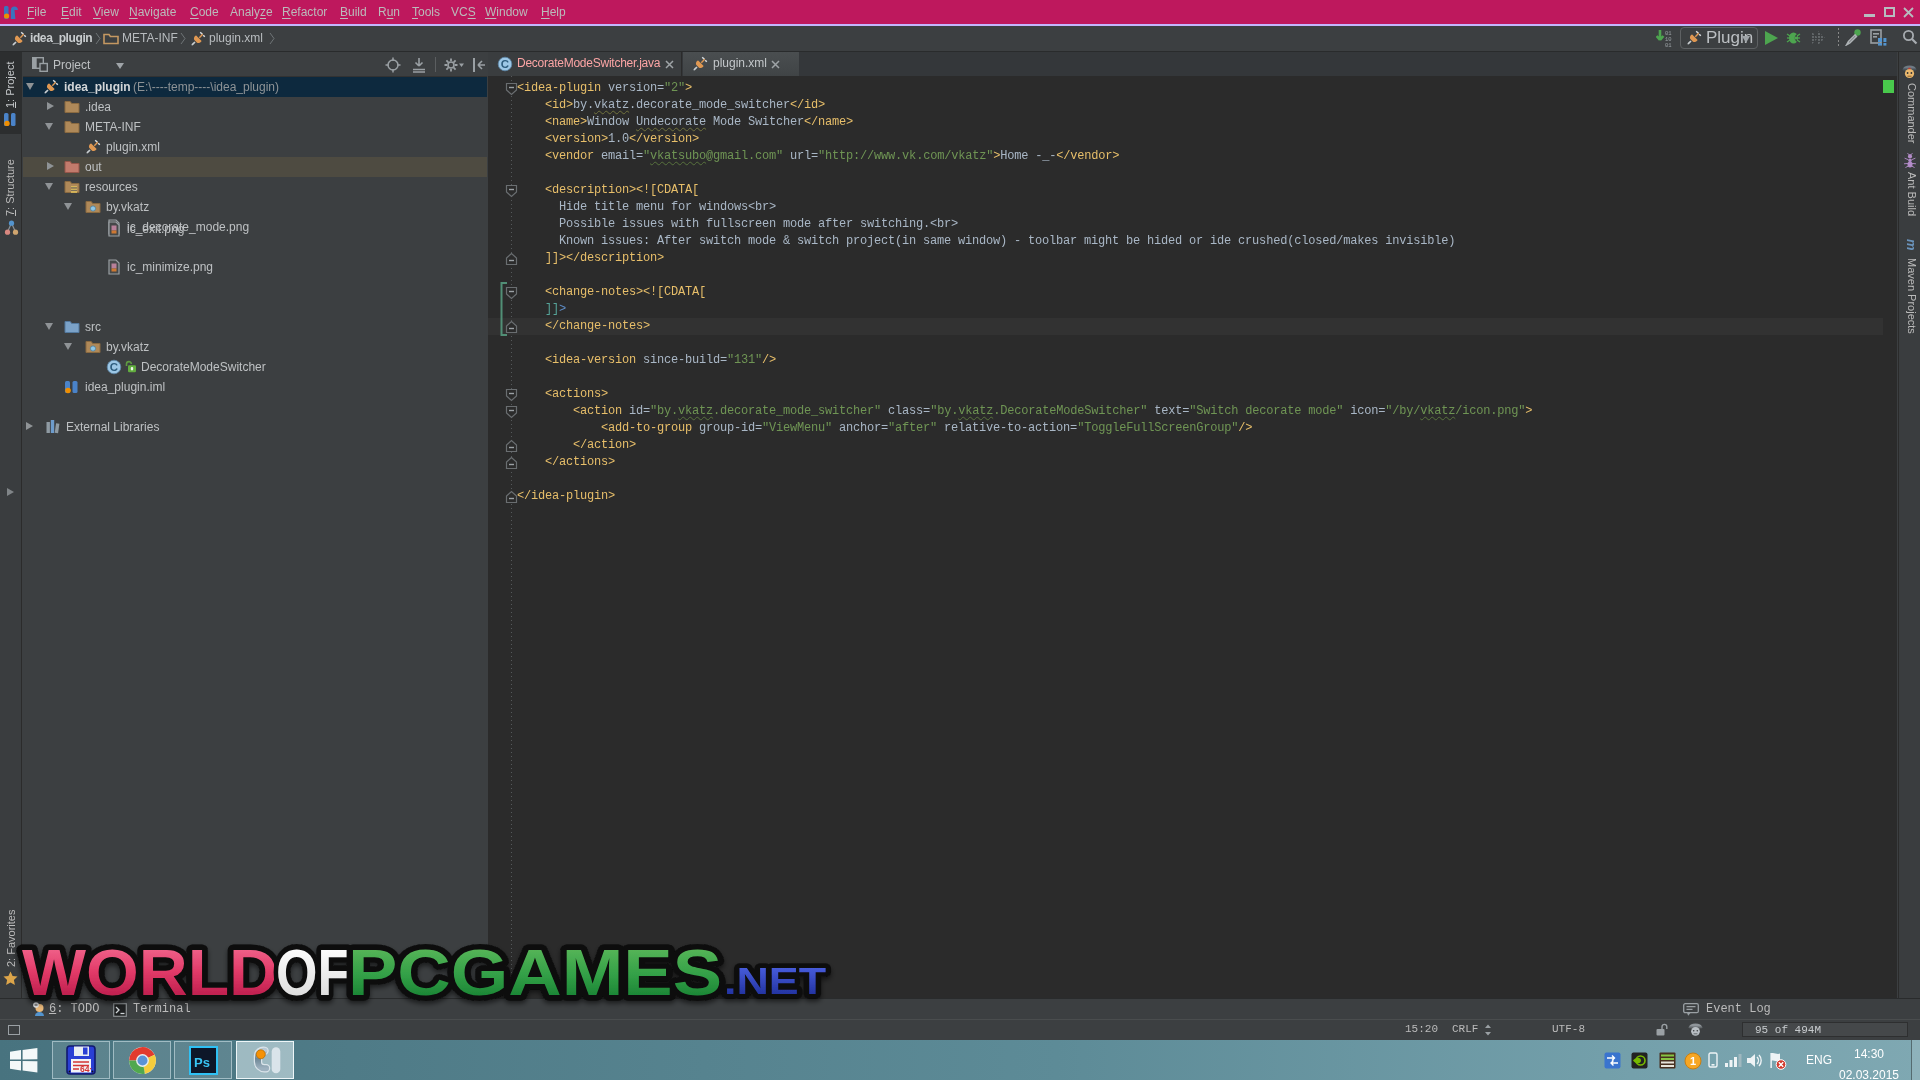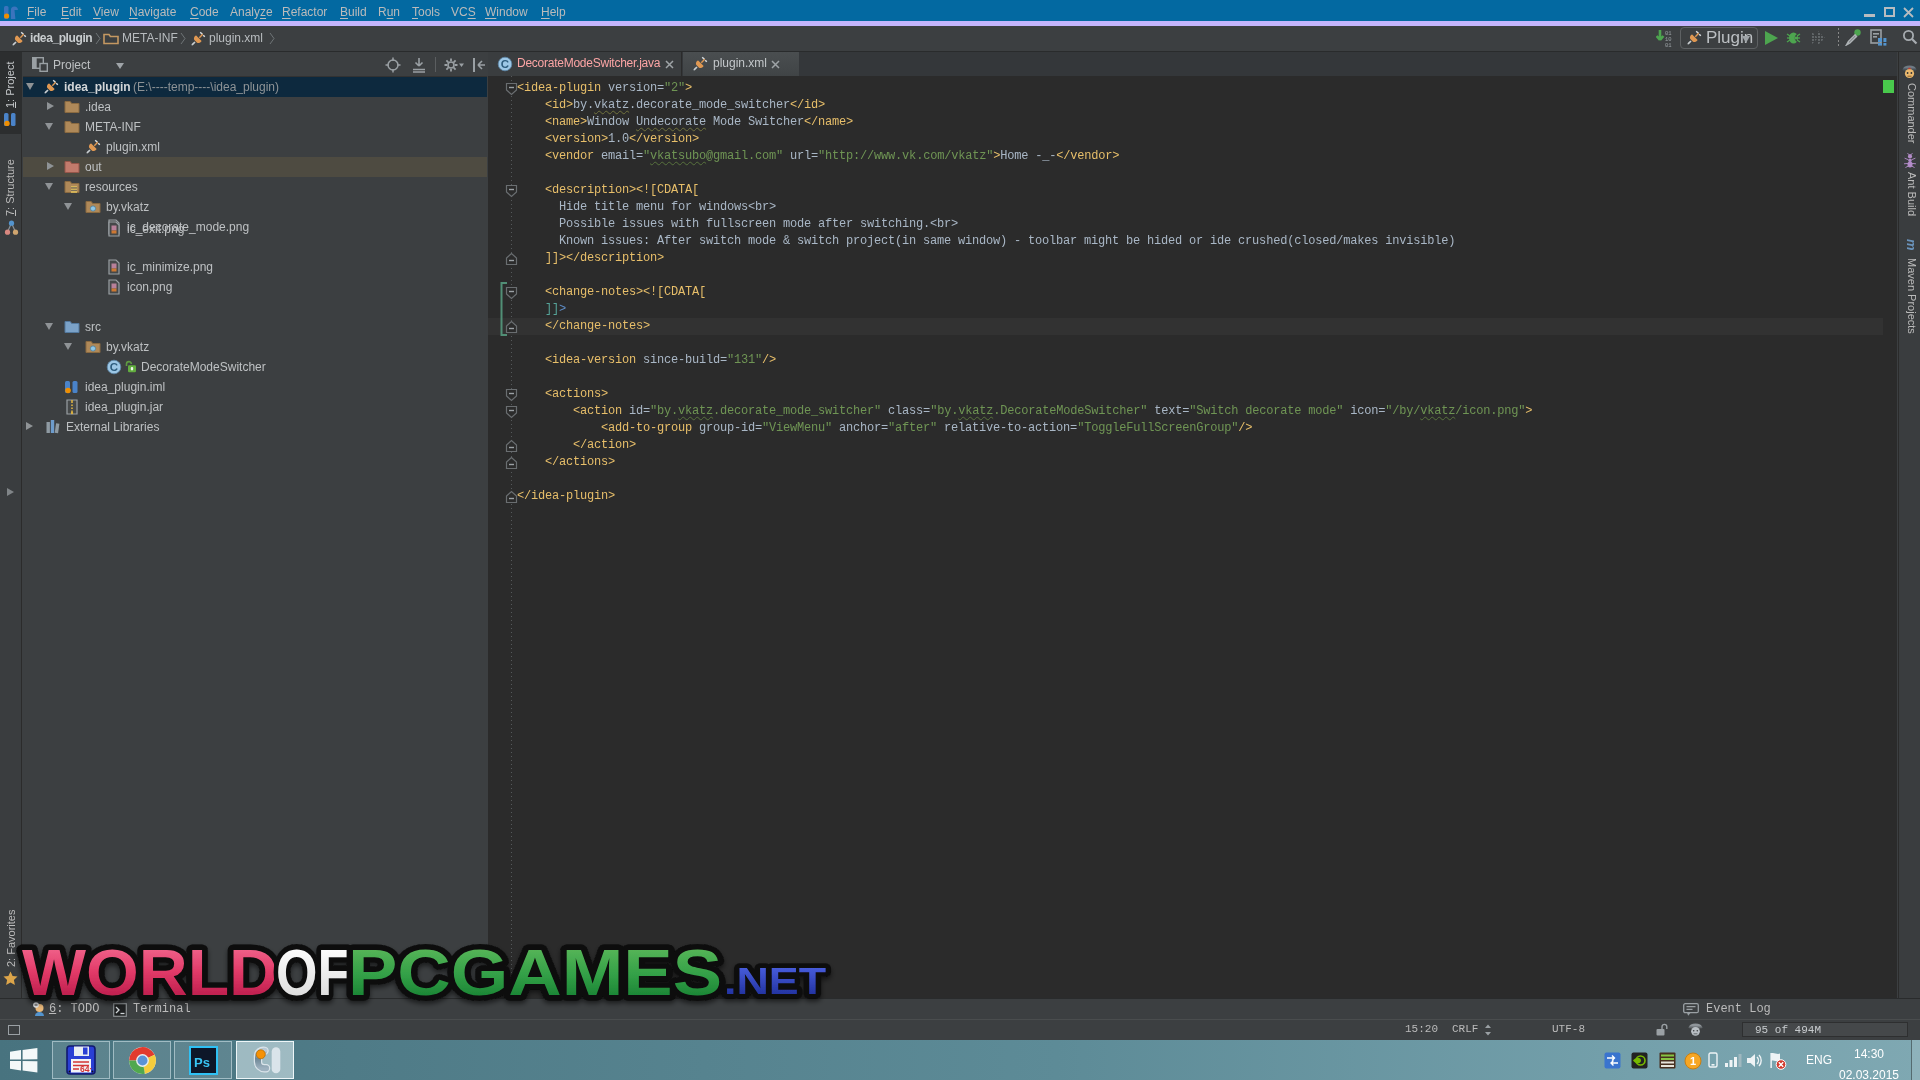--- a/index.html
+++ b/index.html
@@ -1,18 +1,18 @@
 <!DOCTYPE html>
 <html><head><meta charset="utf-8">
 <style>
 *{margin:0;padding:0;box-sizing:border-box;}
 html,body{width:1920px;height:1080px;overflow:hidden;background:#2b2b2b;
  font-family:"Liberation Sans",sans-serif;-webkit-font-smoothing:antialiased;}
 .abs{position:absolute;}
-#menubar{position:absolute;left:0;top:0;width:1920px;height:26px;background:#0369a1;border-bottom:5px solid #c4b5fd;}
+#menubar{position:absolute;left:0;top:0;width:1920px;height:26px;background:#be185d;border-bottom:2px solid #c4b5fd;}
 .mi{position:absolute;top:0;height:25px;line-height:25px;font-size:12px;color:#bbbbbb;}
 .mi u{text-decoration-thickness:1px;text-underline-offset:2px;}
 #navbar{position:absolute;left:0;top:26px;width:1920px;height:26px;background:#3c3f41;border-bottom:1px solid #292b2c;}
 .bc{position:absolute;top:0;height:25px;line-height:25px;font-size:12px;color:#b8bcbf;}
 .chev{position:absolute;top:7px;width:6px;height:11px;}
 .wbtn{position:absolute;color:#b7bcc0;}
 #main{position:absolute;left:0;top:52px;width:1920px;height:946px;background:#3c3f41;}
 #stripeL{position:absolute;left:0;top:52px;width:22px;height:946px;background:#3a3d3f;border-right:1px solid #2b2b2b;}
 #stripeR{position:absolute;left:1898px;top:52px;width:22px;height:946px;background:#3a3d3f;border-left:1px solid #2b2b2b;}
 .vtexL{position:absolute;transform:rotate(-90deg);transform-origin:0 0;white-space:nowrap;font-size:11px;color:#bbbbbb;}
@@ -325,30 +325,20 @@
 <div class="row" style="top:205px;">
       <div class="rr">
         <svg class="ic" style="left:106px;top:2px" viewBox="0 0 16 16">
 <path d="M3,1 h7 l3,3 v11 H3 z" fill="#454849" stroke="#9aa0a4" stroke-width="1.2"></path>
 <rect x="5.5" y="4.5" width="5" height="5" fill="#b8809a"></rect>
 <rect x="5.5" y="9.5" width="5" height="3" fill="#cd7832"></rect>
         </svg>
         <span class="rlab" style="left:127px">ic_minimize.png</span>
       </div>
     </div>
-<div class="row" style="top:225px;">
-      <div class="rr">
-        <svg class="ic" style="left:106px;top:2px" viewBox="0 0 16 16">
-<path d="M3,1 h7 l3,3 v11 H3 z" fill="#454849" stroke="#9aa0a4" stroke-width="1.2"></path>
-<rect x="5.5" y="4.5" width="5" height="5" fill="#b8809a"></rect>
-<rect x="5.5" y="9.5" width="5" height="3" fill="#cd7832"></rect>
-        </svg>
-        <span class="rlab" style="left:127px">icon.png</span>
-      </div>
-    </div>
 <div class="row" style="top:265px;">
       <div class="rr">
         <div class="tri trD" style="left:45px;top:6px"></div>
         <svg class="ic" style="left:64px;top:2px" viewBox="0 0 16 16">
 <path d="M1,2.5 h5.2 l1.5,2 H15 v9 H1 z" fill="#7ba2c8" stroke="#53799e" stroke-width="1"></path>
         </svg>
         <span class="rlab" style="left:85px">src</span>
       </div>
     </div>
 <div class="row" style="top:285px;">
@@ -377,32 +367,20 @@
       </div>
     </div>
 <div class="row" style="top:325px;">
       <div class="rr">
         <svg class="ic" style="left:64px;top:2px" viewBox="0 0 16 16">
 <rect x="1" y="2" width="5" height="12" rx="1.5" fill="#4a83c9"></rect>
 <rect x="8.5" y="2" width="5" height="12" rx="1.5" fill="#4a83c9"></rect>
 <circle cx="4" cy="11.5" r="2.8" fill="#ef8e00"></circle>
         </svg>
         <span class="rlab" style="left:85px">idea_plugin.iml</span>
-      </div>
-    </div>
-<div class="row" style="top:345px;">
-      <div class="rr">
-        <svg class="ic" style="left:64px;top:2px" viewBox="0 0 16 16">
-<path d="M3,1 h10 v14 H3 z" fill="#454849" stroke="#9aa0a4" stroke-width="1.2"></path>
-<g stroke="#dcb241" stroke-width="1.6">
-            <path d="M8,1 v3 M8,5.5 v1.5 M8,8.5 v1.5 M8,11.5 v1.5"></path>
-          </g>
-<circle cx="8" cy="14" r="1.2" fill="#dcb241"></circle>
-        </svg>
-        <span class="rlab" style="left:85px">idea_plugin.jar</span>
       </div>
     </div>
 <div class="row" style="top:365px;">
       <div class="rr">
         <div class="tri trR" style="left:26px;top:5px"></div>
         <svg class="ic" style="left:45px;top:2px" viewBox="0 0 16 16">
 <rect x="1.5" y="3" width="3.4" height="11" fill="#8f9ba3"></rect>
 <rect x="5.8" y="1" width="3.4" height="13" fill="#6d9ccc"></rect>
 <rect x="10.4" y="4.5" width="3.4" height="9.5" transform="rotate(8 12 9)" fill="#8f9ba3"></rect>
         </svg>

